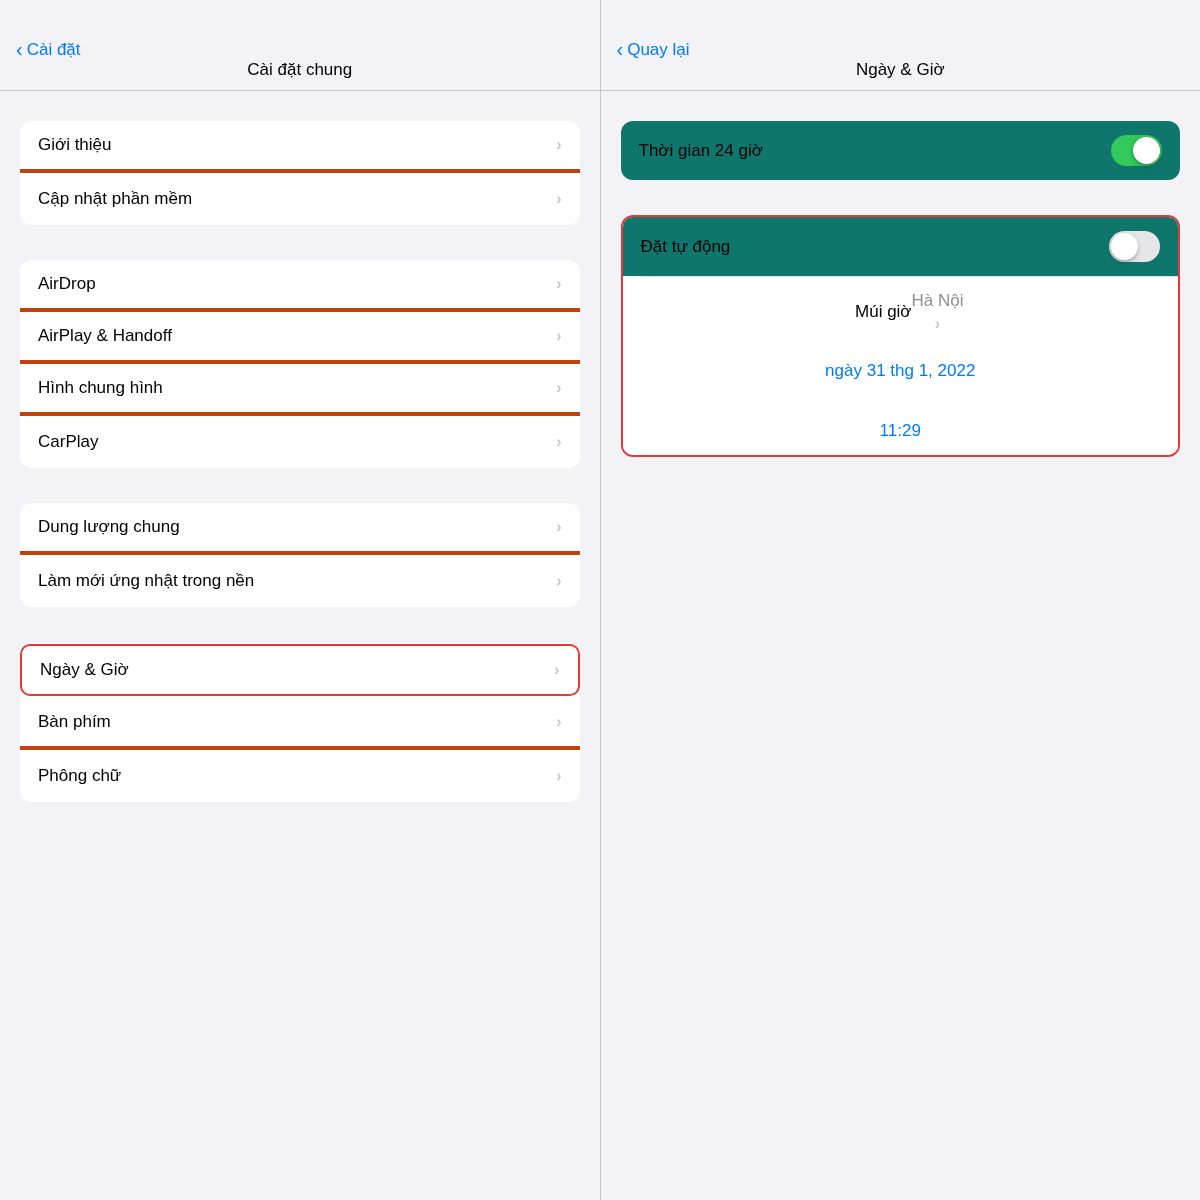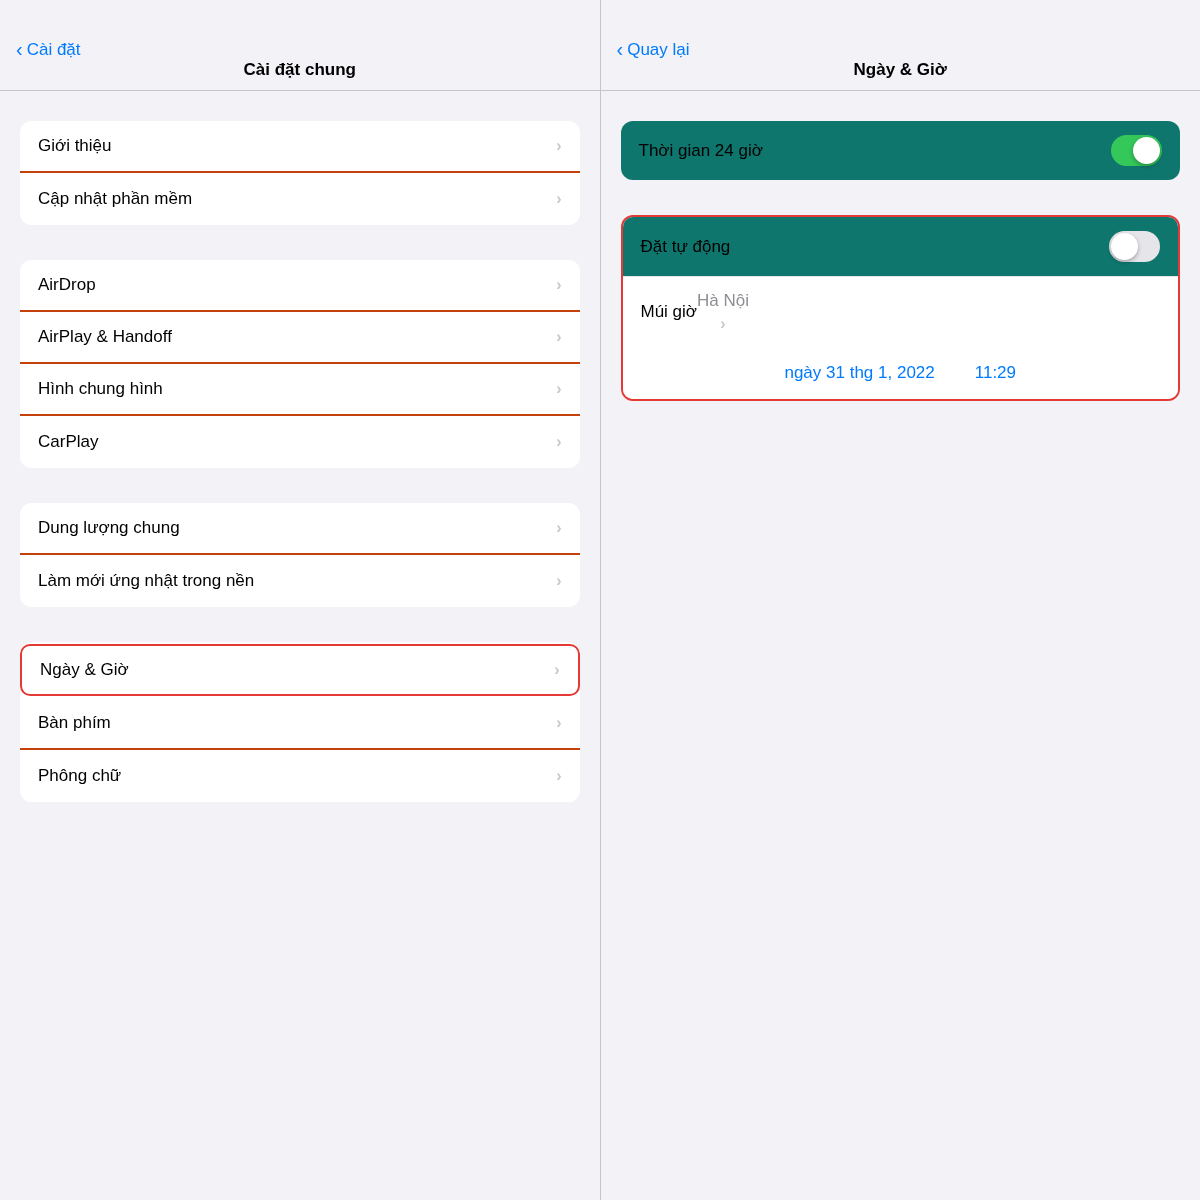--- a/index.html
+++ b/index.html
@@ -49,21 +49,21 @@
 
     .nav-back-chevron {
       font-size: 20px;
       font-weight: 300;
       color: #007aff;
       margin-top: -1px;
     }
 
     .nav-title {
       font-size: 17px;
-      font-weight: 700;
+      font-weight: 400;
       color: #000;
       text-align: right;
       margin-top: 40px;
     }
 
     
     .content {
       flex: 1;
       overflow-y: auto;
       padding: 30px 20px;
@@ -75,21 +75,21 @@
       border-radius: 12px;
       margin-bottom: 35px;
       overflow: hidden;
     }
 
     .settings-item {
       display: flex;
       align-items: center;
       justify-content: space-between;
       padding: 14px 18px;
-      border-bottom: 2px solid #c2410c;
+      border-bottom: 4px solid #c2410c;
       cursor: pointer;
       background: #fff;
       min-height: 52px;
     }
 
     .settings-item:last-child {
       border-bottom: none;
     }
 
     .settings-item-label {
@@ -169,37 +169,39 @@
 
     
     .datetime-row {
       display: flex;
       align-items: center;
       justify-content: center;
       padding: 14px 8px;
       gap: 40px;
       background: #fff;
       min-height: 52px;
+      flex-direction: column;
     }
 
     .datetime-value {
       font-size: 17px;
       color: #007aff;
       cursor: pointer;
     }
 
     
     .timezone-row {
       display: flex;
       align-items: center;
-      justify-content: flex-start;
+      justify-content: center;
       padding: 14px 18px;
       background: #fff;
       border-top: 1px solid #e5e5ea;
       min-height: 52px;
+      margin-left: 18px;
     }
 
     .timezone-label {
       font-size: 17px;
       color: #000;
     }
 
     .timezone-value {
       display: flex;
       align-items: center;

